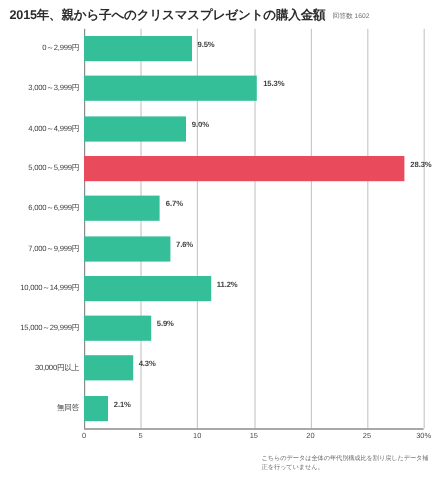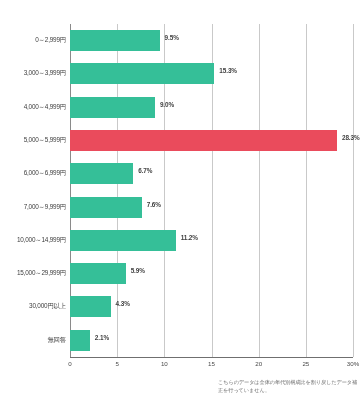--- a/index.html
+++ b/index.html
@@ -150,20 +150,24 @@
     line-height: 1.55;
     color: #6a6a6a;
     letter-spacing: -0.1px;
   }
 </style>
 </head>
 <body>
 
 <div id="chart-root">
 
+  <div id="header">
+    <span id="chart-title">2015年、親から子へのクリスマスプレゼントの購入金額</span>
+    <span id="sample-size">回答数 1602</span>
+  </div>
 
   <div id="ylabels">
       <div class="ylabel" style="top: 12px;">0～2,999円</div>
       <div class="ylabel" style="top: 45.3px;">3,000～3,999円</div>
       <div class="ylabel" style="top: 78.6px;">4,000～4,999円</div>
       <div class="ylabel" style="top: 111.9px;">5,000～5,999円</div>
       <div class="ylabel" style="top: 145.2px;">6,000～6,999円</div>
       <div class="ylabel" style="top: 178.5px;">7,000～9,999円</div>
       <div class="ylabel" style="top: 211.8px;">10,000～14,999円</div>
       <div class="ylabel" style="top: 245.1px;">15,000～29,999円</div>

